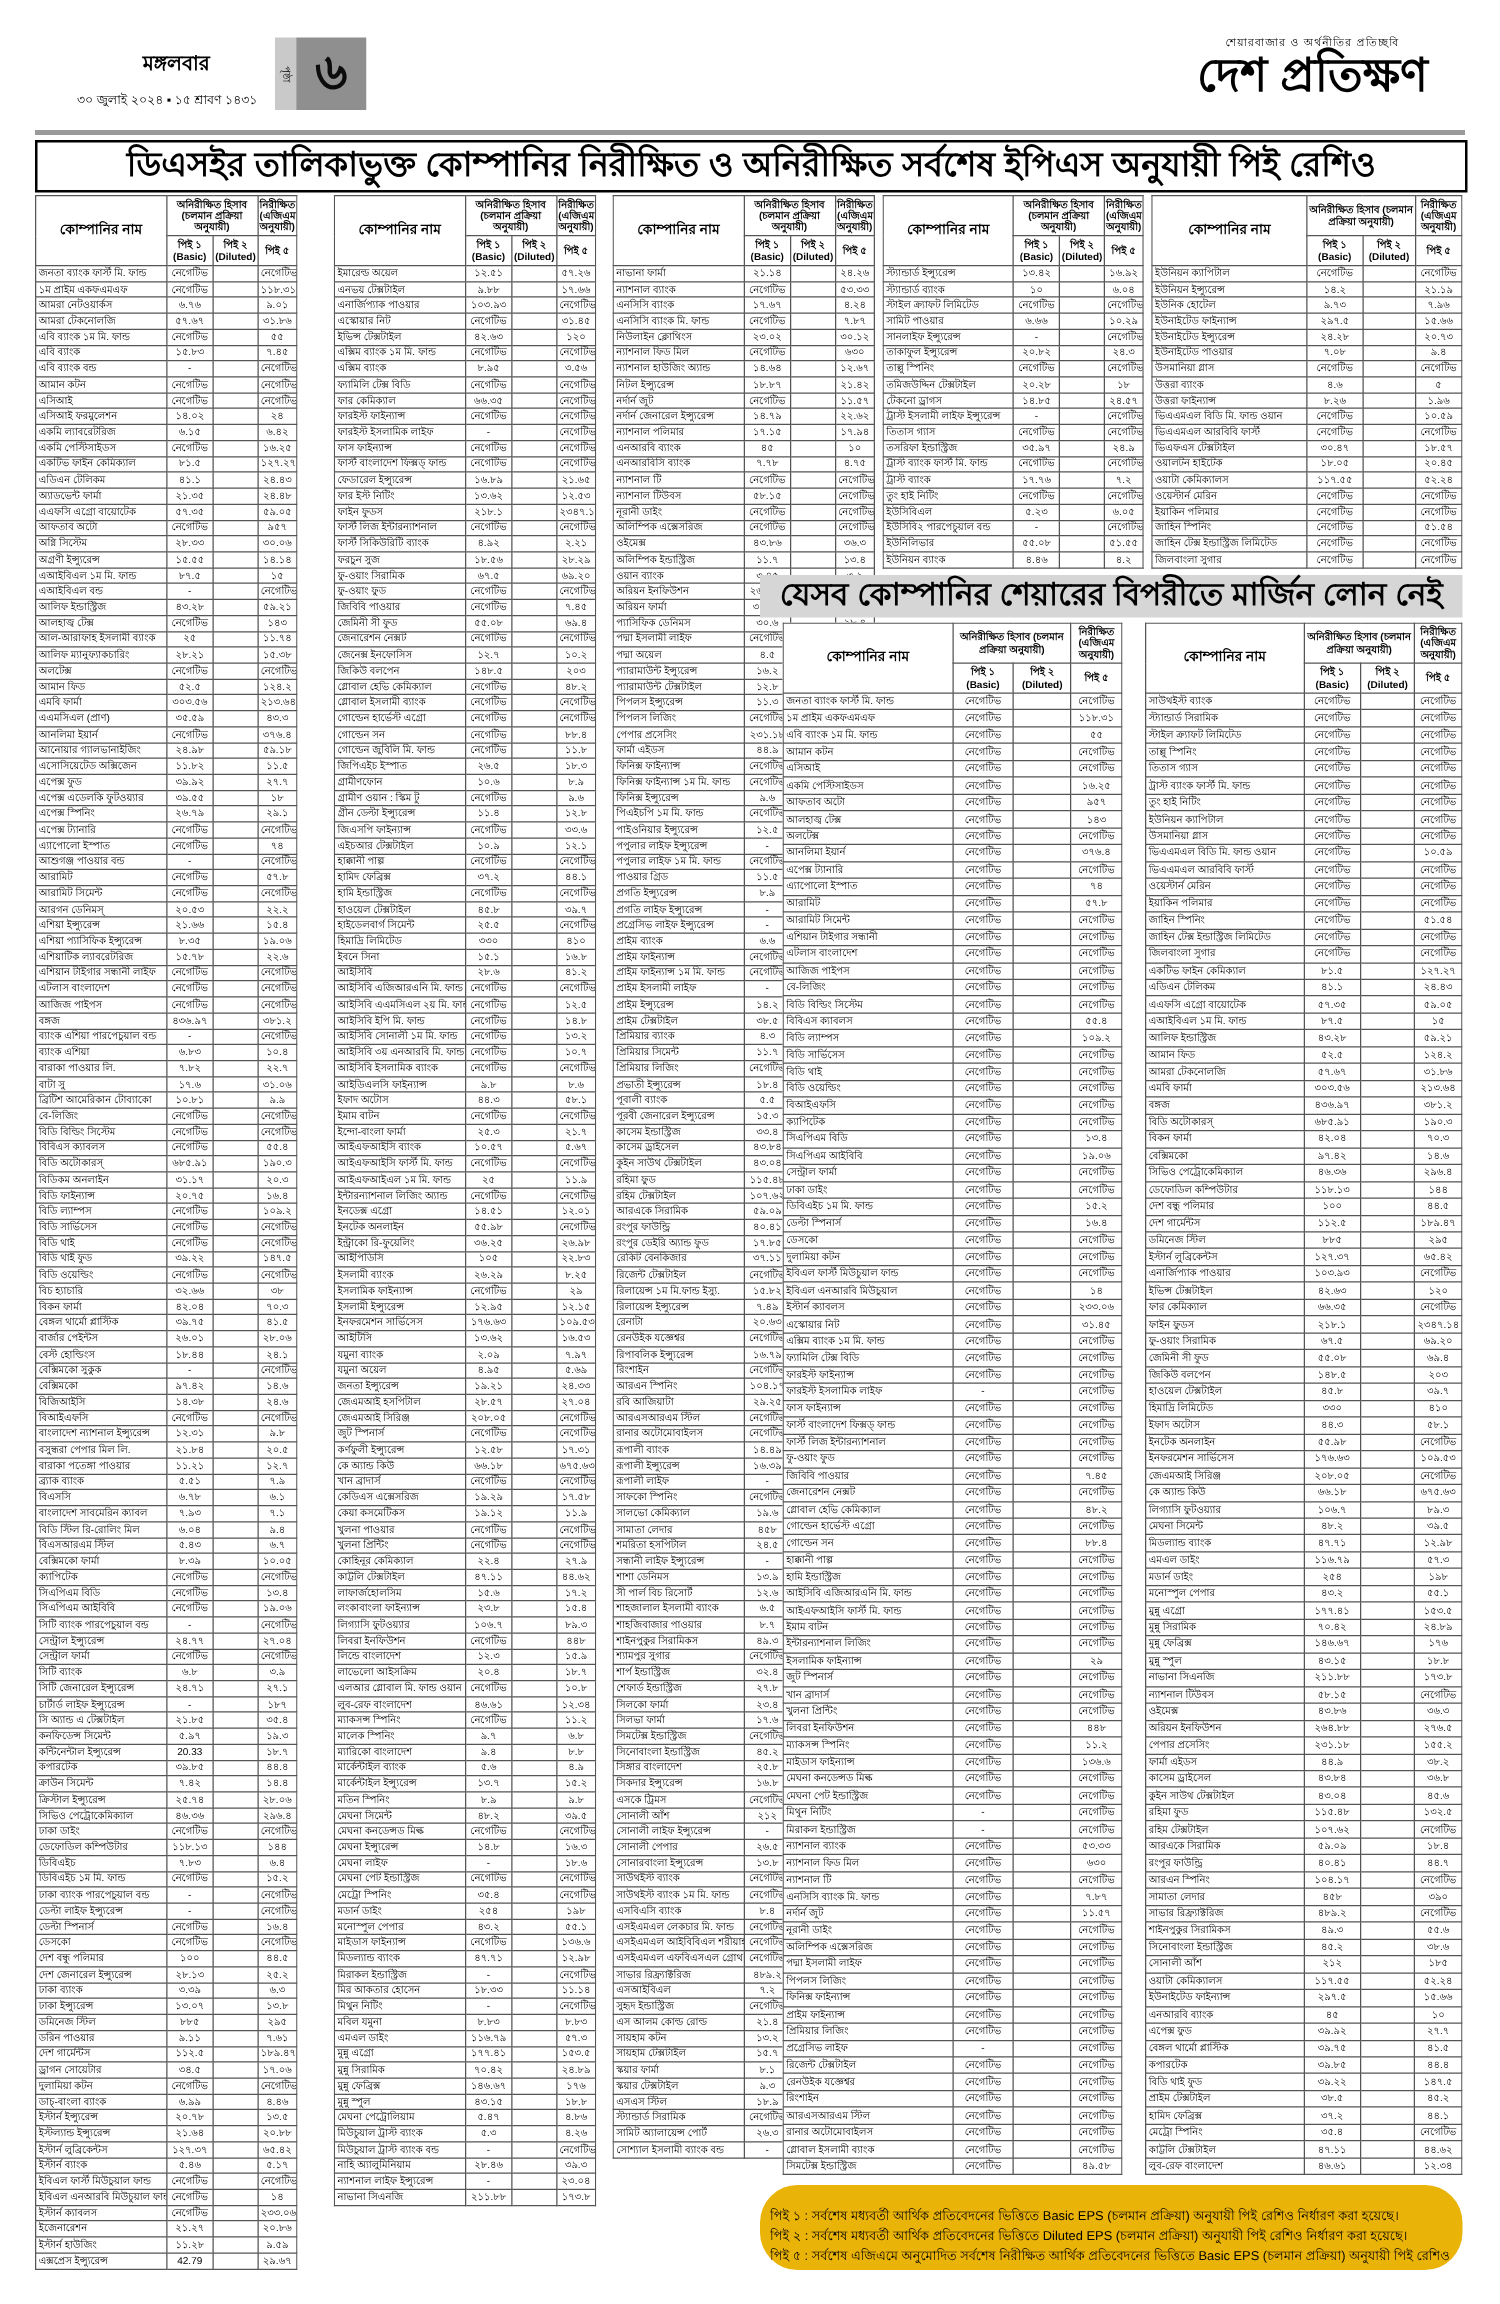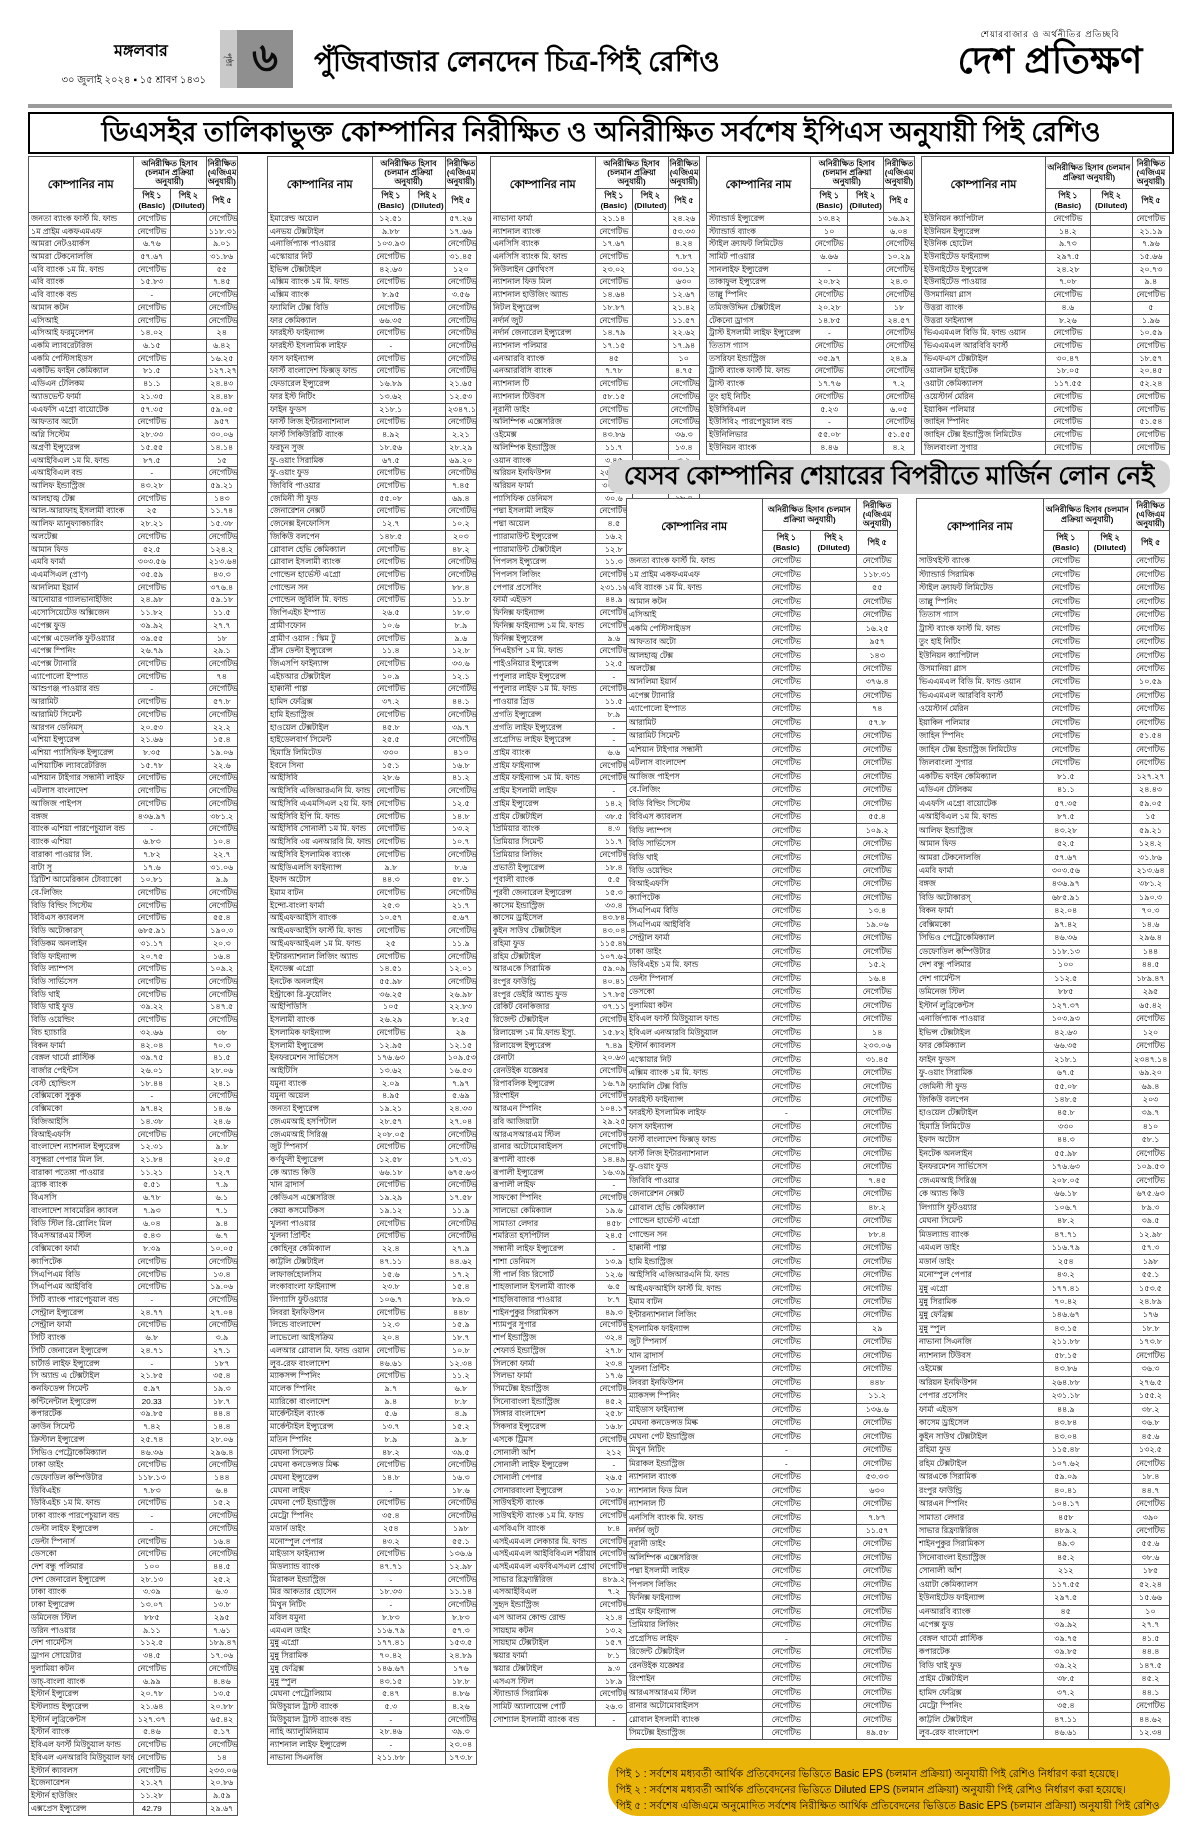--- a/index.html
+++ b/index.html
@@ -32,39 +32,38 @@
   .long tbody tr{height:12.73px;}
   .shrt tbody tr{height:12.73px;}
   .mar tbody tr{height:13.48px;}
   .col-name{width:50%;} .col-pe1{width:18%;} .col-pe2{width:17%;} .col-pe5{width:15%;}
   
   #t1{left:0px;top:44px;width:210px;height:1662px;}
   #t2{left:239px;top:44px;width:210px;height:1662px;}
   #t3{left:462px;top:44px;width:210px;height:1662px;}
   #t4{left:678px;top:44px;width:209px;height:300px;}
   #t5{left:893px;top:44px;width:249px;height:300px;}
-  .margin-title{position:absolute;left:580px;top:348px;width:562px;height:34px;background:#d6d6d6;display:flex;align-items:center;justify-content:center;font-size:25px;font-weight:bold;white-space:nowrap;border-radius:12px;}
+  .margin-title{position:absolute;left:580px;top:348px;width:562px;height:34px;background:#d6d6d6;display:flex;align-items:center;justify-content:center;font-size:25px;font-weight:bold;white-space:nowrap;}
   #t6{left:598px;top:386px;width:272px;height:1244px;}
   #t7{left:888px;top:386px;width:254px;height:1244px;}
   .notes{position:absolute;left:580px;top:1636px;width:562px;height:68px;background:#eab308;padding:18px 8px;box-sizing:border-box;border-radius:30px;}
   .notes .note-line{font-size:10.3px;line-height:1.55;white-space:nowrap;overflow:hidden;}
 </style>
 </head>
 <body>
 
 <div class="page">
 
   <div class="masthead">
     <div class="mh-day">মঙ্গলবার</div>
     <div class="mh-date">৩০ জুলাই ২০২৪ ▪ ১৫ শ্রাবণ ১৪৩১</div>
     <div class="mh-badge">
       <div class="strip">পৃষ্ঠা</div>
       <div class="num">৬</div>
     </div>
-    <div class="mh-title">পুঁজিবাজার লেনদেন চিত্র-পিই রেশিও</div>
     <div class="mh-logo">
       <div class="mh-tagline">শেয়ারবাজার ও অর্থনীতির প্রতিচ্ছবি</div>
       <div class="mh-logoname">দেশ প্রতিক্ষণ</div>
     </div>
   </div>
   <div class="mh-rule"></div>
 
   <div class="content">
     <div class="headline">ডিএসইর তালিকাভুক্ত কোম্পানির নিরীক্ষিত ও অনিরীক্ষিত সর্বশেষ ইপিএস অনুযায়ী পিই রেশিও</div>
 

